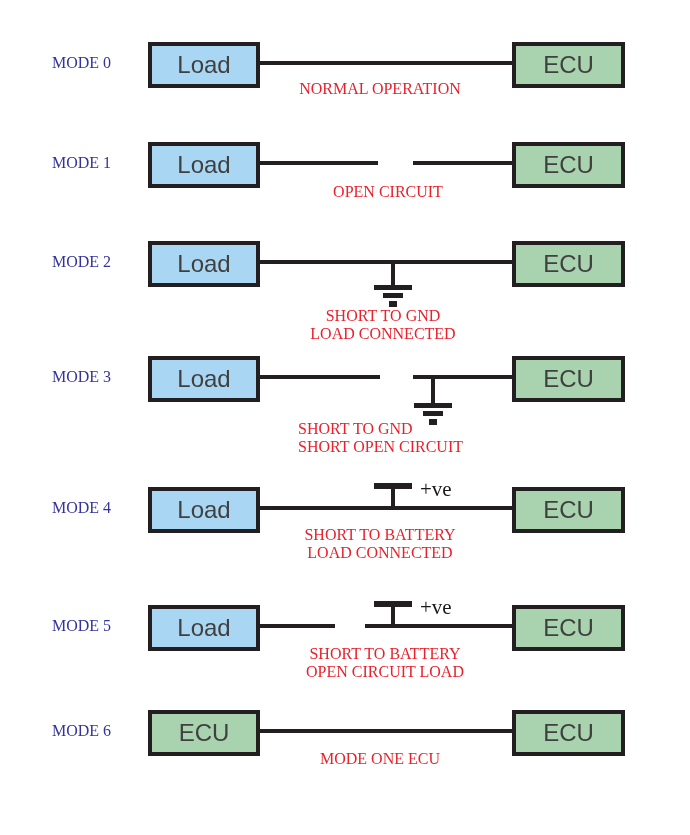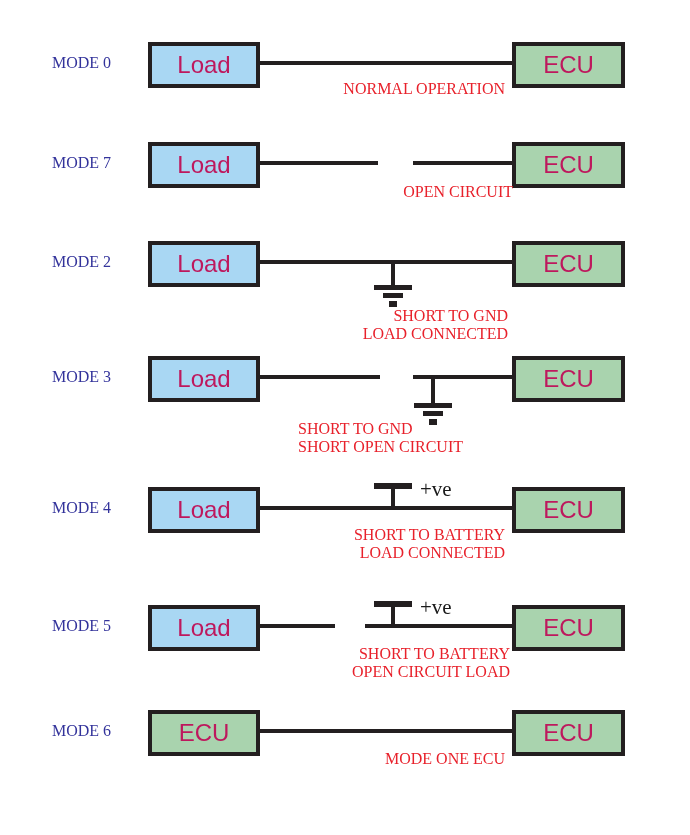--- a/index.html
+++ b/index.html
@@ -25,42 +25,42 @@
     position: absolute;
     width: 112px;
     height: 46px;
     border: 4px solid #231f20;
     box-sizing: border-box;
     display: flex;
     align-items: center;
     justify-content: center;
     font-family: "Liberation Sans", sans-serif;
     font-size: 24px;
-    color: #be185d;
+    color: #404040;
   }
   .box.left  { left: 148px; }
   .box.right { left: 512px; width: 113px; }
   .box.load  { background: #a9d7f3; }
   .box.ecu   { background: #a9d3ae; }
   .wire {
     position: absolute;
     height: 4px;
     background: #231f20;
   }
   .sym-part { position: absolute; background: #231f20; }
   .caption {
     position: absolute;
     width: 250px;
     font-size: 16px;
     line-height: 18px;
     color: #e8212b;
     font-family: "Liberation Serif", serif;
     white-space: nowrap;
   }
-  .caption.center { text-align: right; }
+  .caption.center { text-align: center; }
   .caption.left-align { text-align: left; }
   .pve-label {
     position: absolute;
     font-size: 21px;
     color: #1a1a1a;
     font-family: "Liberation Serif", serif;
   }
 </style>
 </head>
 <body>
@@ -71,21 +71,21 @@
     <div class="mode-label" style="top:54px">MODE 0</div>
     <div class="box load left" style="top:42px">Load</div>
     <div class="wire" style="left:260px;top:61px;width:252px"></div>
     <div class="box ecu right" style="top:42px">ECU</div>
     <div class="caption center" style="left:255px;top:80px">
       <div>NORMAL OPERATION</div>
     </div>
   </div>
 
   <div>
-    <div class="mode-label" style="top:154px">MODE 7</div>
+    <div class="mode-label" style="top:154px">MODE 1</div>
     <div class="box load left" style="top:142px">Load</div>
     <div class="wire" style="left:260px;top:161px;width:118px"></div>
     <div class="wire" style="left:413px;top:161px;width:99px"></div>
     <div class="box ecu right" style="top:142px">ECU</div>
     <div class="caption center" style="left:263px;top:183px">
       <div>OPEN CIRCUIT</div>
     </div>
   </div>
 
   <div>

